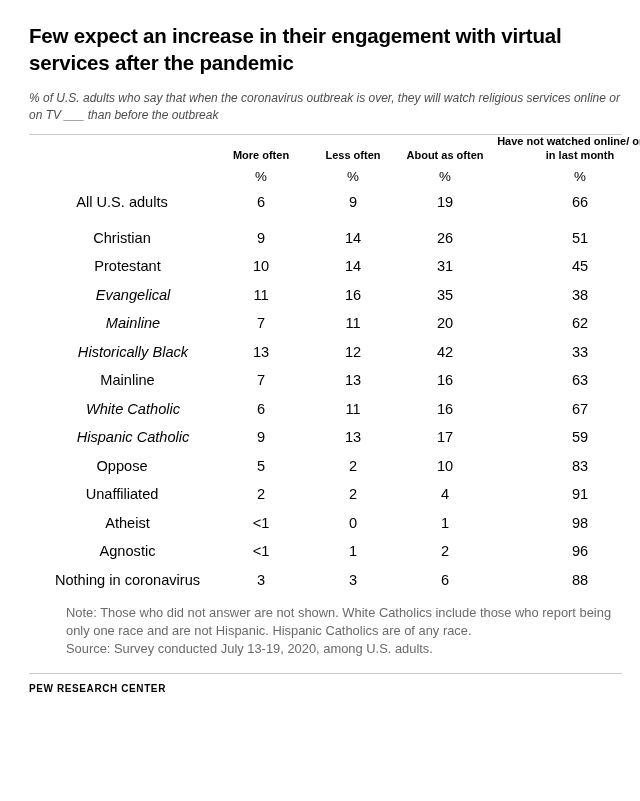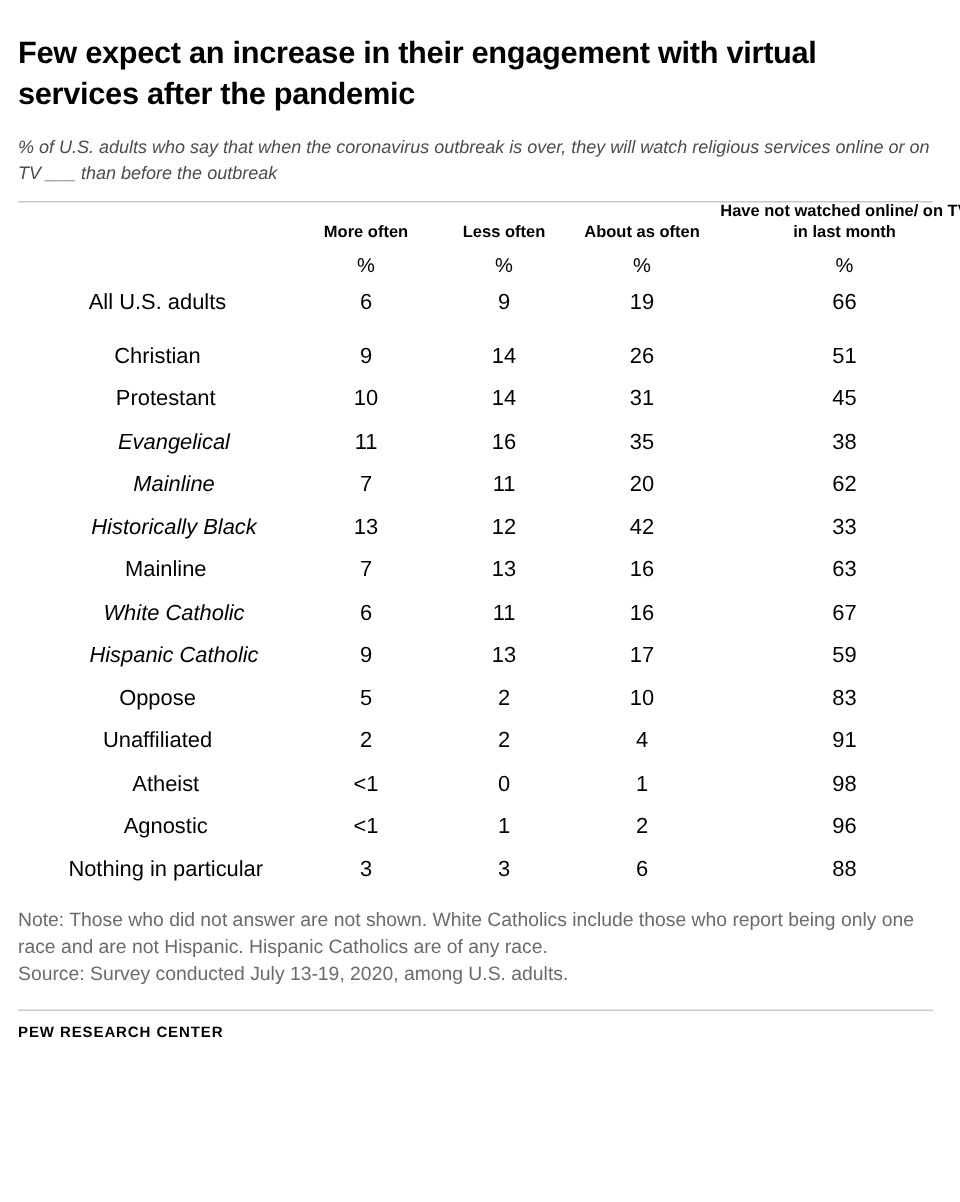--- a/index.html
+++ b/index.html
@@ -12,21 +12,21 @@
     background: #ffffff;
     font-family: "Liberation Sans", sans-serif;
     color: #000000;
     overflow: hidden;
   }
   .page {
     position: relative;
     width: 640px;
     height: 801px;
     box-sizing: border-box;
-    padding: 22px 18px 0 12px;
+    padding: 22px 18px 0 29px;
   }
   .title {
     font-size: 20.5px;
     font-weight: bold;
     line-height: 1.32;
     letter-spacing: -0.2px;
     margin: 0 0 14px 0;
     color: #000;
   }
   .subtitle {
@@ -79,20 +79,21 @@
   }
   tbody tr.indent1 td.row-label { padding-left: 11px; }
   tbody tr.indent2 td.row-label { padding-left: 22px; font-style: italic; }
   tbody tr.gap td { padding-top: 13px; }
 
   .notes {
     margin-top: 9px;
     font-size: 12.9px;
     line-height: 1.42;
     color: #6b6b6b;
+    margin-left: 37px;
   }
   .notes p { margin: 0; }
   .footer-rule {
     border: 0;
     border-top: 1px solid #c9c9c9;
     margin: 14px 0 9px 0;
   }
   .brand {
     font-size: 10px;
     font-weight: bold;
@@ -221,21 +222,21 @@
         <td>98</td>
       </tr>
       <tr class="indent1">
         <td class="row-label">Agnostic</td>
         <td>&lt;1</td>
         <td>1</td>
         <td>2</td>
         <td>96</td>
       </tr>
       <tr class="indent1">
-        <td class="row-label">Nothing in particular</td>
+        <td class="row-label">Nothing in coronavirus</td>
         <td>3</td>
         <td>3</td>
         <td>6</td>
         <td>88</td>
       </tr>
     </tbody>
   </table>
 
   <div class="notes">
     <p>Note: Those who did not answer are not shown. White Catholics include those who report being only one race and are not Hispanic. Hispanic Catholics are of any race.</p>

